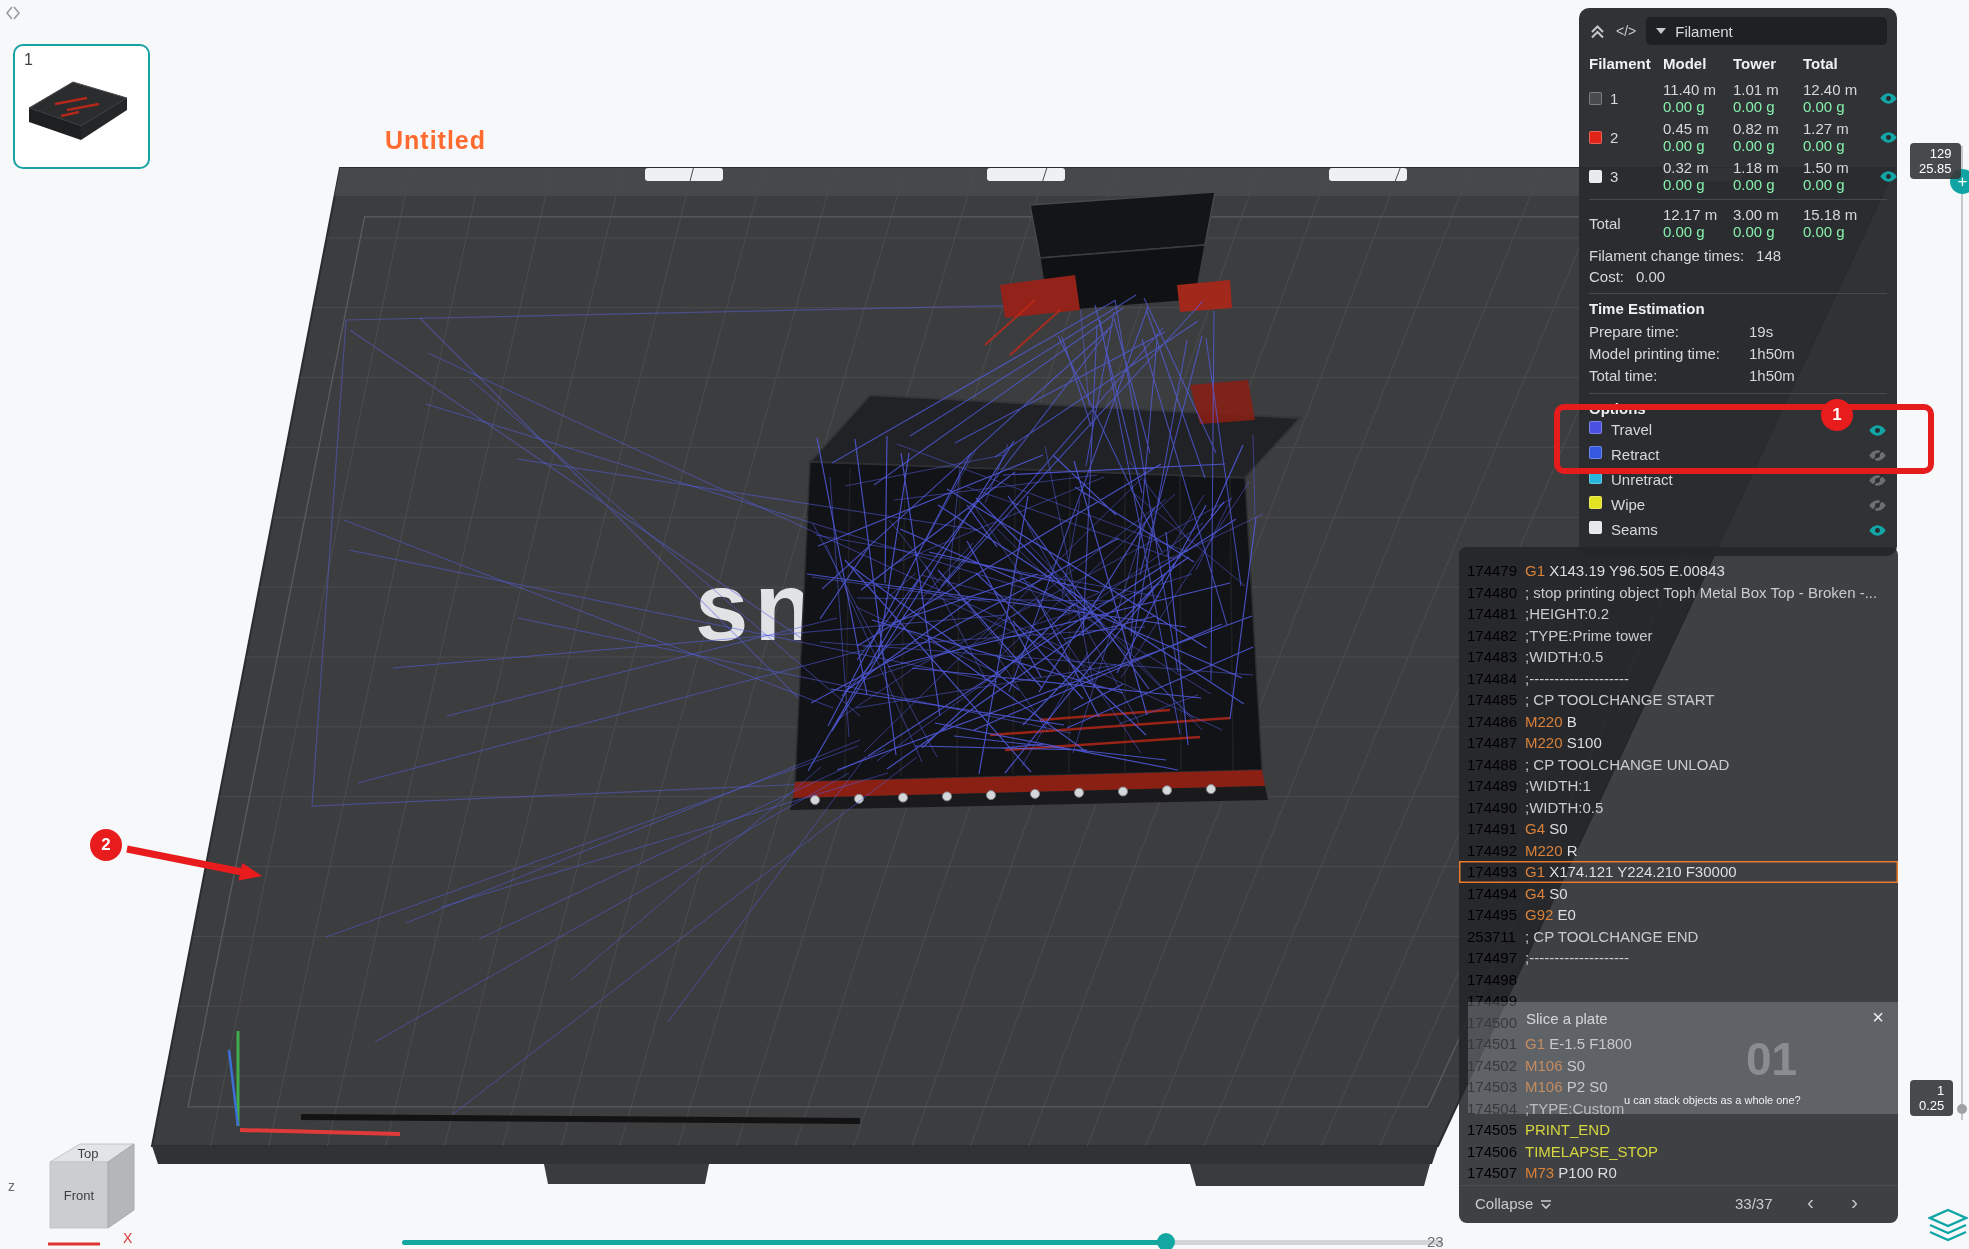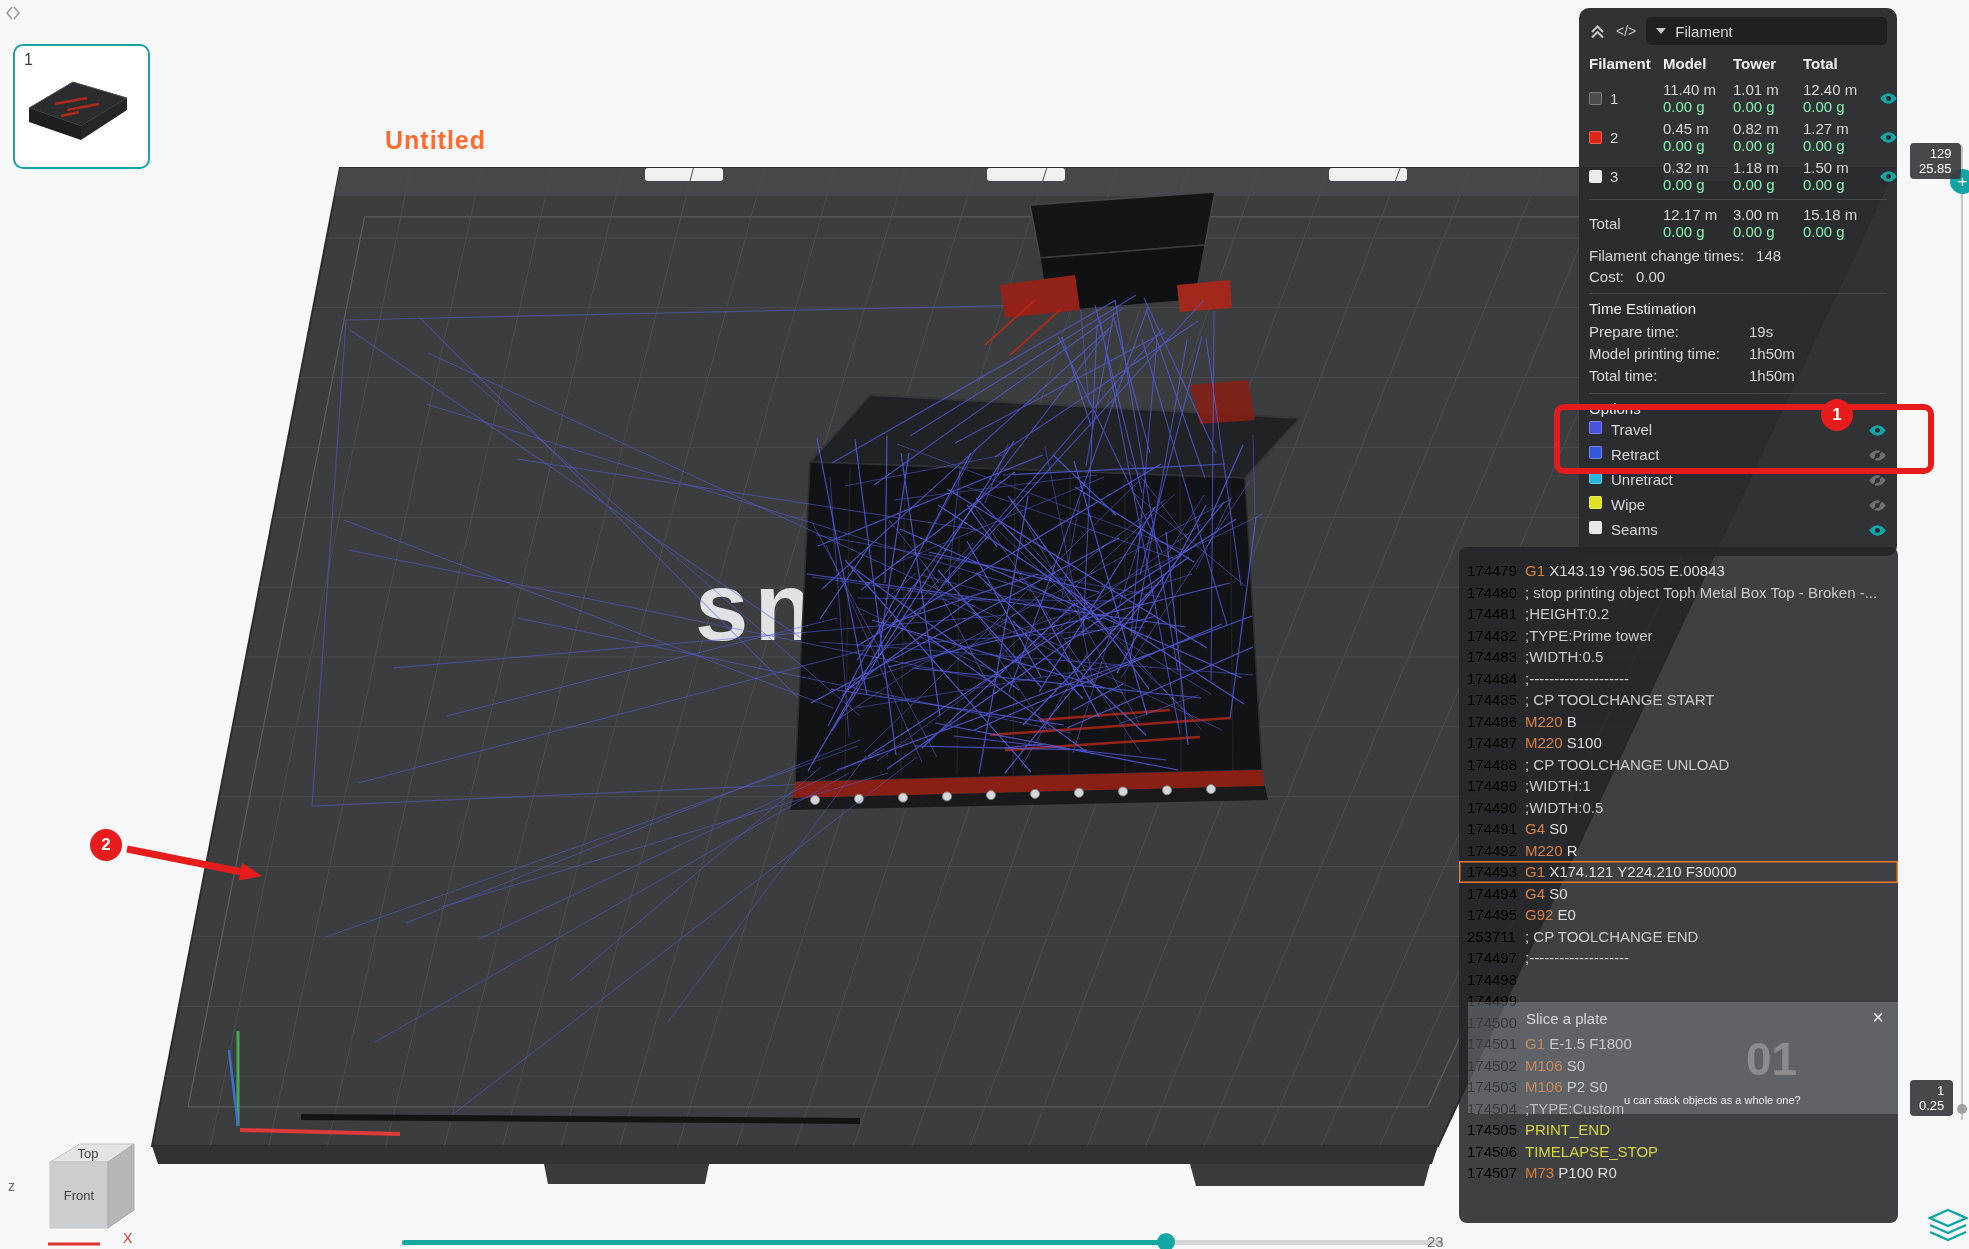--- a/index.html
+++ b/index.html
@@ -26,21 +26,21 @@
          border-top:6px solid #c6c9cc;}
   .fgrid{display:grid;grid-template-columns:74px 70px 70px 76px 24px;align-items:center;}
   .fhead{font-weight:bold;color:#eef0f2;height:26px;margin-top:2px;}
   .frow{margin:5px 0;}
   .cell div{line-height:17px;}
   .wt{color:#86efac;}
   .c-f{display:flex;align-items:center;gap:8px;}
   .swatch{width:11px;height:11px;border-radius:2px;border:1px solid rgba(255,255,255,0.28);display:inline-block;}
   .fdiv{height:1px;background:#47494c;margin:6px 0;}
   .statline{display:flex;gap:12px;line-height:21px;}
-  .sec-title{font-weight:normal;color:#eef0f2;margin:6px 0 4px 0;}
+  .sec-title{font-weight:bold;color:#eef0f2;margin:6px 0 4px 0;}
   .tline{display:flex;line-height:22px;}
   .tline .lbl{width:160px;}
   .oprow{display:flex;gap:9px;height:25px;}
   .oprow .sp{flex:1;}
   .eye{cursor:pointer;}
   
   #gcode-panel{position:absolute;left:1459px;top:547px;width:439px;height:676px;
                background:rgba(36,38,41,0.88);border-radius:8px;box-sizing:border-box;padding-top:13px;}
   .gline{display:flex;height:21.5px;line-height:21.5px;font-size:15px;padding:0 4px 0 8px;white-space:pre;}
   .gline.hl{box-shadow:inset 0 0 0 1.5px #e87a2e;}
@@ -431,20 +431,31 @@
         <div class="gline"><span class="gno">174499</span><span class="gtxt"></span></div>
         <div class="gline"><span class="gno">174500</span><span class="gtxt"></span></div>
         <div class="gline"><span class="gno">174501</span><span class="gtxt"><span class="seg-cmd">G1</span><span class="seg-arg"> E-1.5 F1800</span></span></div>
         <div class="gline"><span class="gno">174502</span><span class="gtxt"><span class="seg-cmd">M106</span><span class="seg-arg"> S0</span></span></div>
         <div class="gline"><span class="gno">174503</span><span class="gtxt"><span class="seg-cmd">M106</span><span class="seg-arg"> P2 S0</span></span></div>
         <div class="gline"><span class="gno">174504</span><span class="gtxt"><span class="seg-cmt">;TYPE:Custom</span></span></div>
         <div class="gline"><span class="gno">174505</span><span class="gtxt"><span class="seg-spec">PRINT_END</span></span></div>
         <div class="gline"><span class="gno">174506</span><span class="gtxt"><span class="seg-spec">TIMELAPSE_STOP</span></span></div>
         <div class="gline"><span class="gno">174507</span><span class="gtxt"><span class="seg-cmd">M73</span><span class="seg-arg"> P100 R0</span></span></div>
       </div>
+    <div class="gfooter">
+      <span class="collapse">
+        <span>Collapse</span>
+        <svg width="14" height="12" viewBox="0 0 14 12">
+            <path d="M2,3 L12,3 M3,6 L7,10 L11,6" fill="none" stroke="#c9cbce" stroke-width="1.6"></path>
+          </svg>
+      </span>
+      <span class="counter">33/37</span>
+      <span class="nav" style="left:348px">‹</span>
+      <span class="nav" style="left:392px">›</span>
+    </div>
   </div>
 
   <div id="tip-popup">
     <span class="ttl">Slice a plate</span>
     <span class="wm">01</span>
     <span class="cap">u can stack objects as a whole one?</span>
     <span class="close">×</span>
   </div>
 
   <div id="anno-box"></div>

